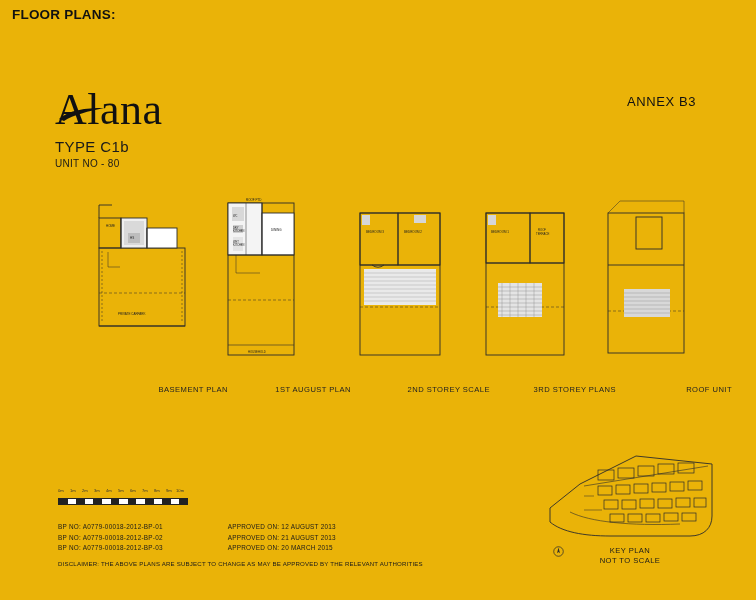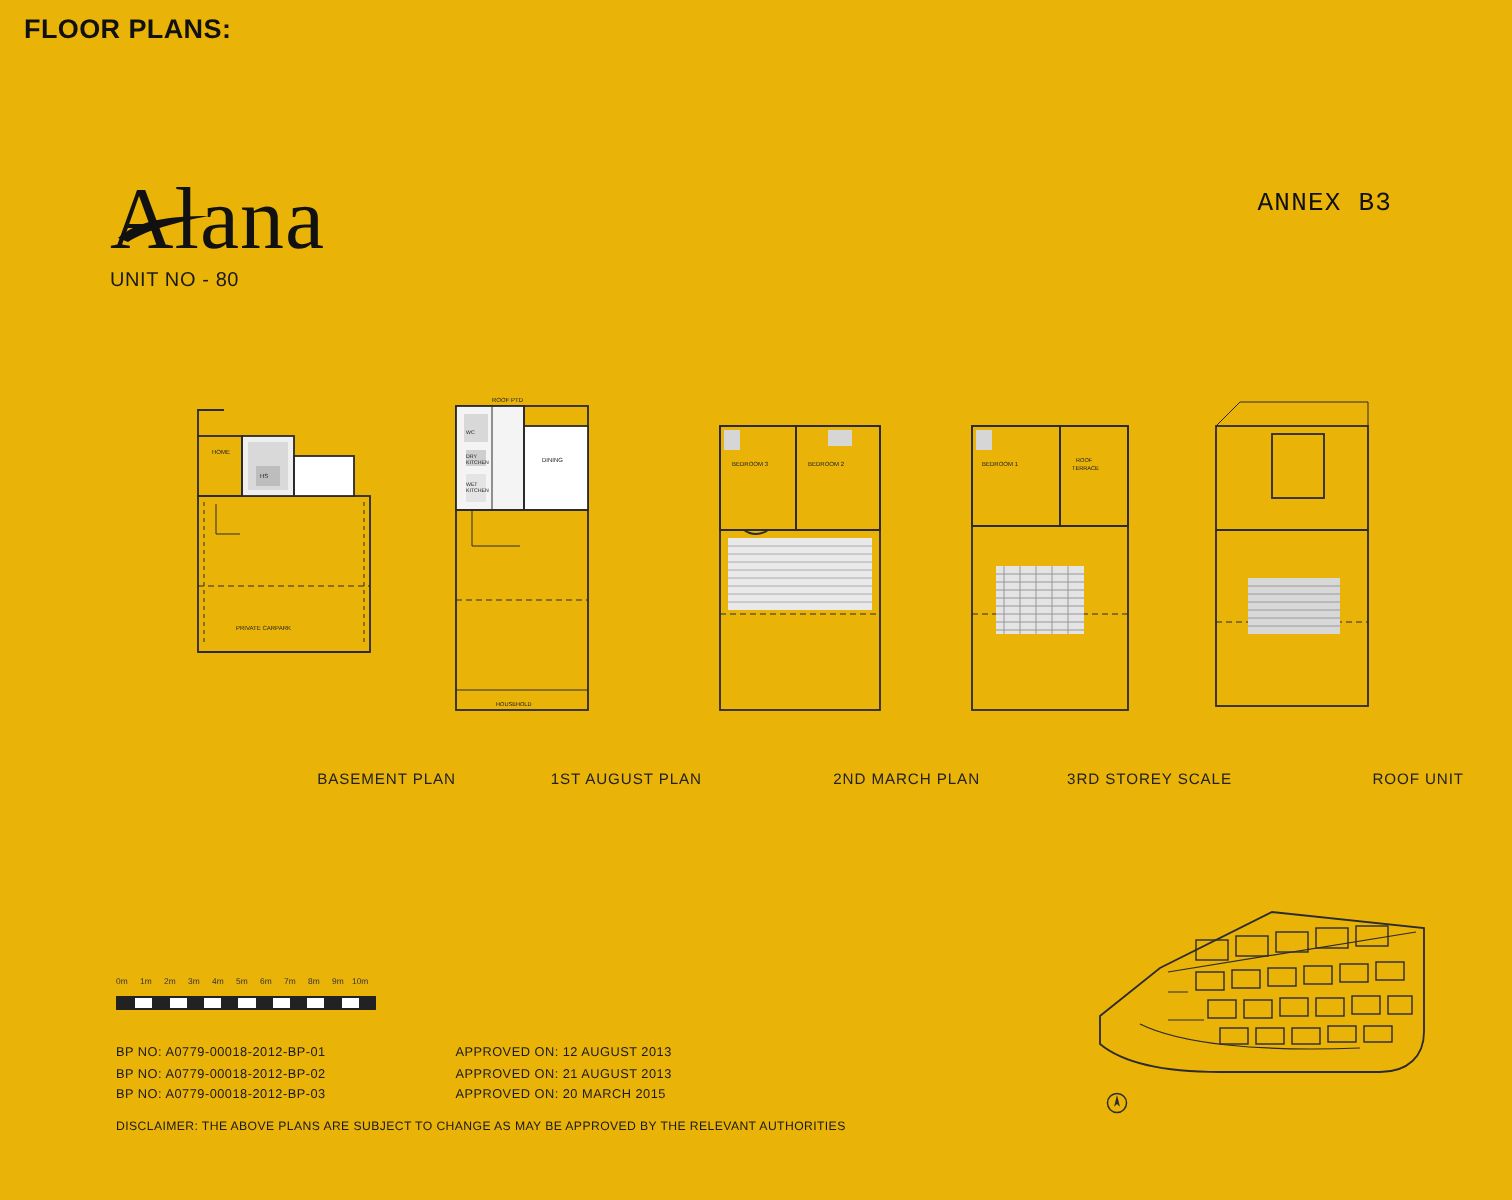--- a/index.html
+++ b/index.html
@@ -66,21 +66,20 @@
     letter-spacing: 0.3px;
     color: #1a1a1a;
   }
   .annex {
     position: absolute;
     right: 60px;
     top: 94px;
     font-size: 13px;
     letter-spacing: 0.6px;
     color: #111;
-    font-family: Liberation Mono, monospace;
   }
   
   .plans {
     position: absolute;
     left: 0;
     top: 195px;
     width: 756px;
     height: 210px;
   }
   .plan {
@@ -182,20 +181,21 @@
 
   <div class="heading">FLOOR PLANS:</div>
 
   <div class="brand">
     <div class="brand-name">
       <svg class="brand-swoosh" viewBox="0 0 46 14">
         <path d="M0 11 C10 2, 26 0, 45 0 C30 3, 14 7, 5 13 Z" fill="#111"></path>
       </svg>
       <span>Alana</span>
     </div>
+    <div class="brand-type">TYPE C1b</div>
     <div class="brand-unit">UNIT NO - 80</div>
   </div>
 
   <div class="annex">ANNEX B3</div>
 
   <div class="plans">
 
     <div class="plan" style="left:88px;">
       <svg class="plan-svg" width="120" height="185" viewBox="0 0 120 185">
         <g fill="none" stroke="#2b2b2b" stroke-width="0.9">
@@ -260,21 +260,21 @@
           <g stroke="#9a9a9a" stroke-width="0.4">
             <path d="M12 78 H84 M12 82 H84 M12 86 H84 M12 90 H84 M12 94 H84 M12 98 H84 M12 102 H84 M12 106 H84"></path>
           </g>
           <path d="M20 70 A10 10 0 0 0 32 70"></path>
           <rect x="10" y="20" width="8" height="10" fill="#d6d6d6" stroke="none"></rect>
           <rect x="62" y="20" width="12" height="8" fill="#d6d6d6" stroke="none"></rect>
         </g>
         <text x="14" y="38" font-size="3" fill="#222" font-family="Liberation Sans, sans-serif">BEDROOM 3</text>
         <text x="52" y="38" font-size="3" fill="#222" font-family="Liberation Sans, sans-serif">BEDROOM 2</text>
       </svg>
-      <div class="plan-caption" style="left:-22px;">2ND MARCH PLAN</div>
+      <div class="plan-caption" style="left:-22px;">2ND STOREY SCALE</div>
     </div>
 
     <div class="plan" style="left:478px;">
       <svg class="plan-svg" width="110" height="185" viewBox="0 0 110 185">
         <g fill="none" stroke="#2b2b2b" stroke-width="0.9">
           <rect x="8" y="18" width="78" height="142"></rect>
           <rect x="8" y="18" width="44" height="50"></rect>
           <rect x="52" y="18" width="34" height="50"></rect>
           <path d="M8 68 L86 68"></path>
           <path d="M8 112 L86 112" stroke-width="0.5" stroke-dasharray="3 2"></path>
@@ -282,21 +282,21 @@
           <g stroke="#8f8f8f" stroke-width="0.45">
             <path d="M20 92 H64 M20 96 H64 M20 100 H64 M20 104 H64 M20 108 H64 M20 112 H64 M20 116 H64 M20 120 H64"></path>
             <path d="M24 88 V122 M32 88 V122 M40 88 V122 M48 88 V122 M56 88 V122"></path>
           </g>
           <rect x="10" y="20" width="8" height="10" fill="#d6d6d6" stroke="none"></rect>
         </g>
         <text x="13" y="38" font-size="3" fill="#222" font-family="Liberation Sans, sans-serif">BEDROOM 1</text>
         <text x="60" y="36" font-size="2.8" fill="#222" font-family="Liberation Sans, sans-serif">ROOF</text>
         <text x="58" y="40" font-size="2.8" fill="#222" font-family="Liberation Sans, sans-serif">TERRACE</text>
       </svg>
-      <div class="plan-caption" style="left:-22px;">3RD STOREY SCALE</div>
+      <div class="plan-caption" style="left:-22px;">3RD STOREY PLANS</div>
     </div>
 
     <div class="plan" style="left:600px;">
       <svg class="plan-svg" width="110" height="185" viewBox="0 0 110 185">
         <g fill="none" stroke="#2b2b2b" stroke-width="0.9">
           <rect x="8" y="18" width="76" height="140"></rect>
           <rect x="36" y="22" width="26" height="32"></rect>
           <path d="M8 70 L84 70"></path>
           <path d="M8 116 L84 116" stroke-width="0.5" stroke-dasharray="3 2"></path>
           <rect x="24" y="94" width="46" height="28" fill="#d8d8d8" stroke="none"></rect>
@@ -374,15 +374,19 @@
           <rect x="124" y="63" width="14" height="8"></rect>
           <rect x="142" y="63" width="14" height="8"></rect>
         </g>
         <path d="M44 46 L54 46 M44 60 L62 60" stroke-width="0.5"></path>
       </g>
     </svg>
     <svg class="north" viewBox="0 0 12 12">
       <circle cx="6" cy="6" r="5.2" fill="none" stroke="#2b2b2b" stroke-width="0.8"></circle>
       <path d="M6 1.6 L7.6 8 L6 6.6 L4.4 8 Z" fill="#2b2b2b"></path>
     </svg>
+    <div class="keyplan-caption">
+      <div>KEY PLAN</div>
+      <div>NOT TO SCALE</div>
+    </div>
   </div>
 
 </div>
 
 </body></html>

